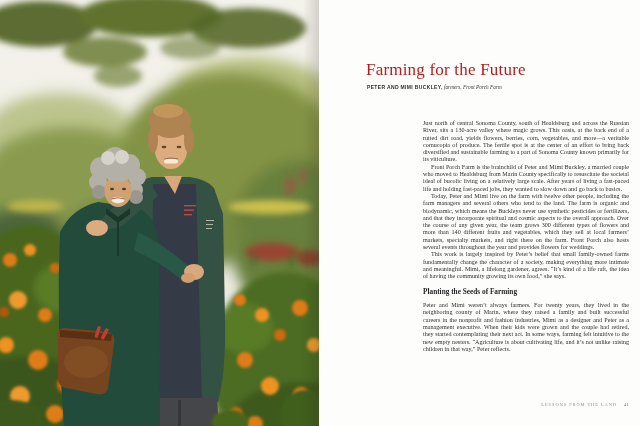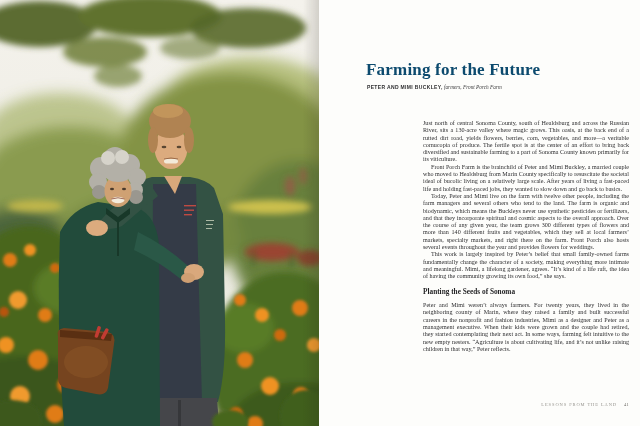--- a/index.html
+++ b/index.html
@@ -12,21 +12,21 @@
   .photo-page svg{display:block;}
   
   .spine-left{position:absolute;left:303px;top:0;width:16px;height:426px;
     background:linear-gradient(90deg, rgba(40,35,25,0) 0%, rgba(40,35,25,0.16) 100%);pointer-events:none;}
   .spine-right{position:absolute;left:319px;top:0;width:16px;height:426px;
     background:linear-gradient(90deg, rgba(60,50,35,0.12) 0%, rgba(60,50,35,0) 100%);pointer-events:none;}
   
   .text-page{position:absolute;left:319px;top:0;width:321px;height:426px;background:#fdfdfb;}
   .article-title{
     position:absolute;left:47px;top:60px;margin:0;
-    font-size:17px;font-weight:700;letter-spacing:0.2px;color:#0c4a6e;
+    font-size:17px;font-weight:400;letter-spacing:0.2px;color:#b91c1c;
     font-family:"Liberation Serif", serif;white-space:nowrap;
   }
   .byline{
     position:absolute;left:48px;top:84px;margin:0;width:480px;
     font-size:11px;transform:scale(0.5);transform-origin:left top;
     color:#2f2f31;white-space:nowrap;
   }
   .byline .names{font-family:"Liberation Sans", sans-serif;font-weight:700;letter-spacing:0.7px;font-size:10px;}
   .byline .role{font-style:italic;font-size:10.5px;color:#3a3a3c;}
   .article-body{
@@ -244,21 +244,21 @@
     <p class="byline">
       <span class="names">PETER AND MIMI BUCKLEY,</span>
       <span class="role">farmers, Front Porch Farm</span>
     </p>
 
     <div class="article-body">
       <p class="noindent">Just north of central Sonoma County, south of Healdsburg and across the Russian River, sits a 130-acre valley where magic grows. This oasis, at the back end of a rutted dirt road, yields flowers, berries, corn, vegetables, and more—a veritable cornucopia of produce. The fertile spot is at the center of an effort to bring back diversified and sustainable farming to a part of Sonoma County known primarily for its viticulture.</p>
       <p>Front Porch Farm is the brainchild of Peter and Mimi Buckley, a married couple who moved to Healdsburg from Marin County specifically to resuscitate the societal ideal of bucolic living on a relatively large scale. After years of living a fast-paced life and holding fast-paced jobs, they wanted to slow down and go back to basics.</p>
       <p>Today, Peter and Mimi live on the farm with twelve other people, including the farm managers and several others who tend to the land. The farm is organic and biodynamic, which means the Buckleys never use synthetic pesticides or fertilizers, and that they incorporate spiritual and cosmic aspects to the overall approach. Over the course of any given year, the team grows 300 different types of flowers and more than 140 different fruits and vegetables, which they sell at local farmers’ markets, specialty markets, and right there on the farm. Front Porch also hosts several events throughout the year and provides flowers for weddings.</p>
       <p>This work is largely inspired by Peter’s belief that small family-owned farms fundamentally change the character of a society, making everything more intimate and meaningful. Mimi, a lifelong gardener, agrees. “It’s kind of a life raft, the idea of having the community growing its own food,” she says.</p>
-      <h3 class="section-heading">Planting the Seeds of Sonoma</h3>
+      <h3 class="section-heading">Planting the Seeds of Farming</h3>
       <p class="noindent">Peter and Mimi weren’t always farmers. For twenty years, they lived in the neighboring county of Marin, where they raised a family and built successful careers in the nonprofit and fashion industries, Mimi as a designer and Peter as a management executive. When their kids were grown and the couple had retired, they started contemplating their next act. In some ways, farming felt intuitive to the new empty nesters. “Agriculture is about cultivating life, and it’s not unlike raising children in that way,” Peter reflects.</p>
     </div>
 
     <footer class="page-footer">
       <span>LESSONS FROM THE LAND</span><span class="pagenum">41</span>
     </footer>
   </section>
 </div>
 
 </body></html>

